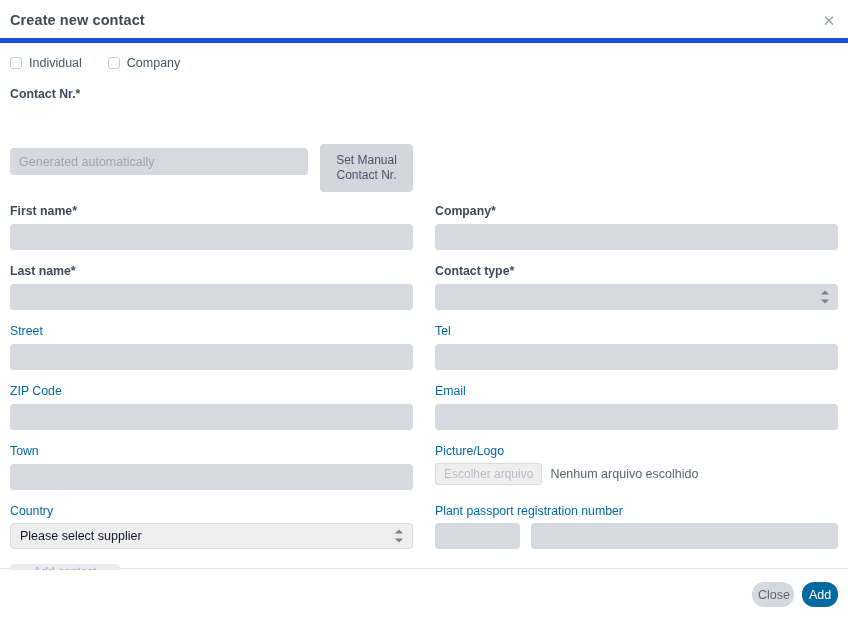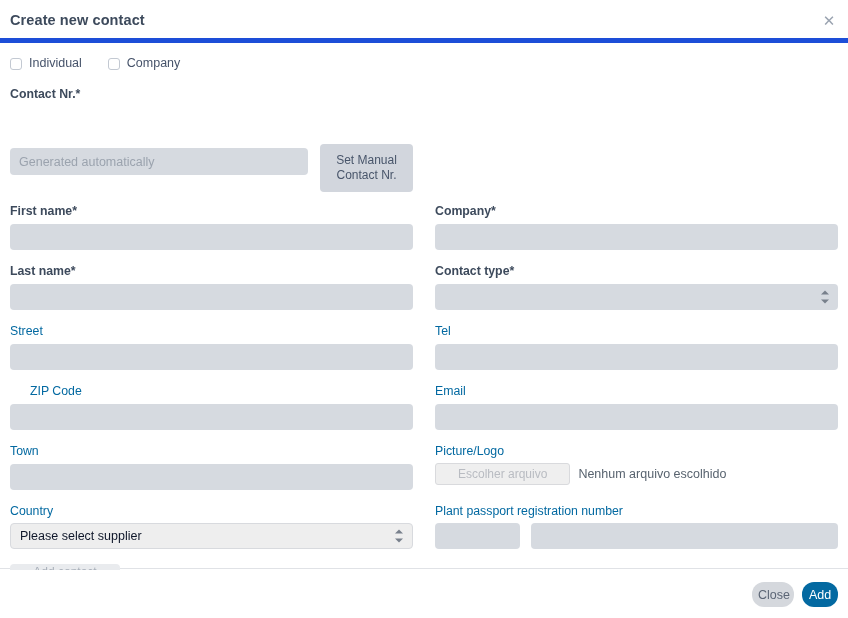--- a/index.html
+++ b/index.html
@@ -69,21 +69,21 @@
 
   .checkbox-row {
     position: absolute;
     left: 10px;
     top: 12px;
     display: flex;
     align-items: center;
   }
   .cb-item {
     display: flex;
-    align-items: flex-end;
+    align-items: center;
     margin-right: 26px;
     cursor: pointer;
   }
   .cb-box {
     width: 12px;
     height: 12px;
     border: 1px solid #c3c9d2;
     border-radius: 3px;
     background: #ffffff;
     box-sizing: border-box;
@@ -196,21 +196,21 @@
     display: flex;
     align-items: center;
   }
   .file-btn {
     background: #efefef;
     border: 1px solid #d9dadd;
     border-radius: 3px;
     font-family: "Liberation Sans", sans-serif;
     font-size: 12px;
     color: #b9bcc2;
-    padding: 3px 22px;
+    padding: 3px 8px;
     cursor: pointer;
   }
   .file-name {
     font-size: 12.5px;
     color: #58636f;
     margin-left: 8px;
   }
 
   .btn-add-person {
     position: absolute;
@@ -294,21 +294,21 @@
     <input class="field" style="left: 10px; top: 180px; width: 403px; height: 26px;">
 
     <div class="label req" style="left:10px; top:220px;">
       <span>Last name</span><span class="star">*</span>
     </div>
     <input class="field" style="left: 10px; top: 240px; width: 403px; height: 26px;">
 
     <div class="label" style="left:10px; top:280px;">Street</div>
     <input class="field" style="left: 10px; top: 300px; width: 403px; height: 26px;">
 
-    <div class="label" style="left:10px; top:340px;margin-left:20px;">ZIP Code</div>
+    <div class="label" style="left:10px; top:340px;">ZIP Code</div>
     <input class="field" style="left: 10px; top: 360px; width: 403px; height: 26px;">
 
     <div class="label" style="left:10px; top:400px;">Town</div>
     <input class="field" style="left: 10px; top: 420px; width: 403px; height: 26px;">
 
     <div class="label" style="left:10px; top:460px;">Country</div>
     <div class="select-like select-light" style="left:10px; top:479px; width:403px; height:26px;">
       <span>Please select supplier</span>
       <span class="spinner">
           <i class="up"></i>

